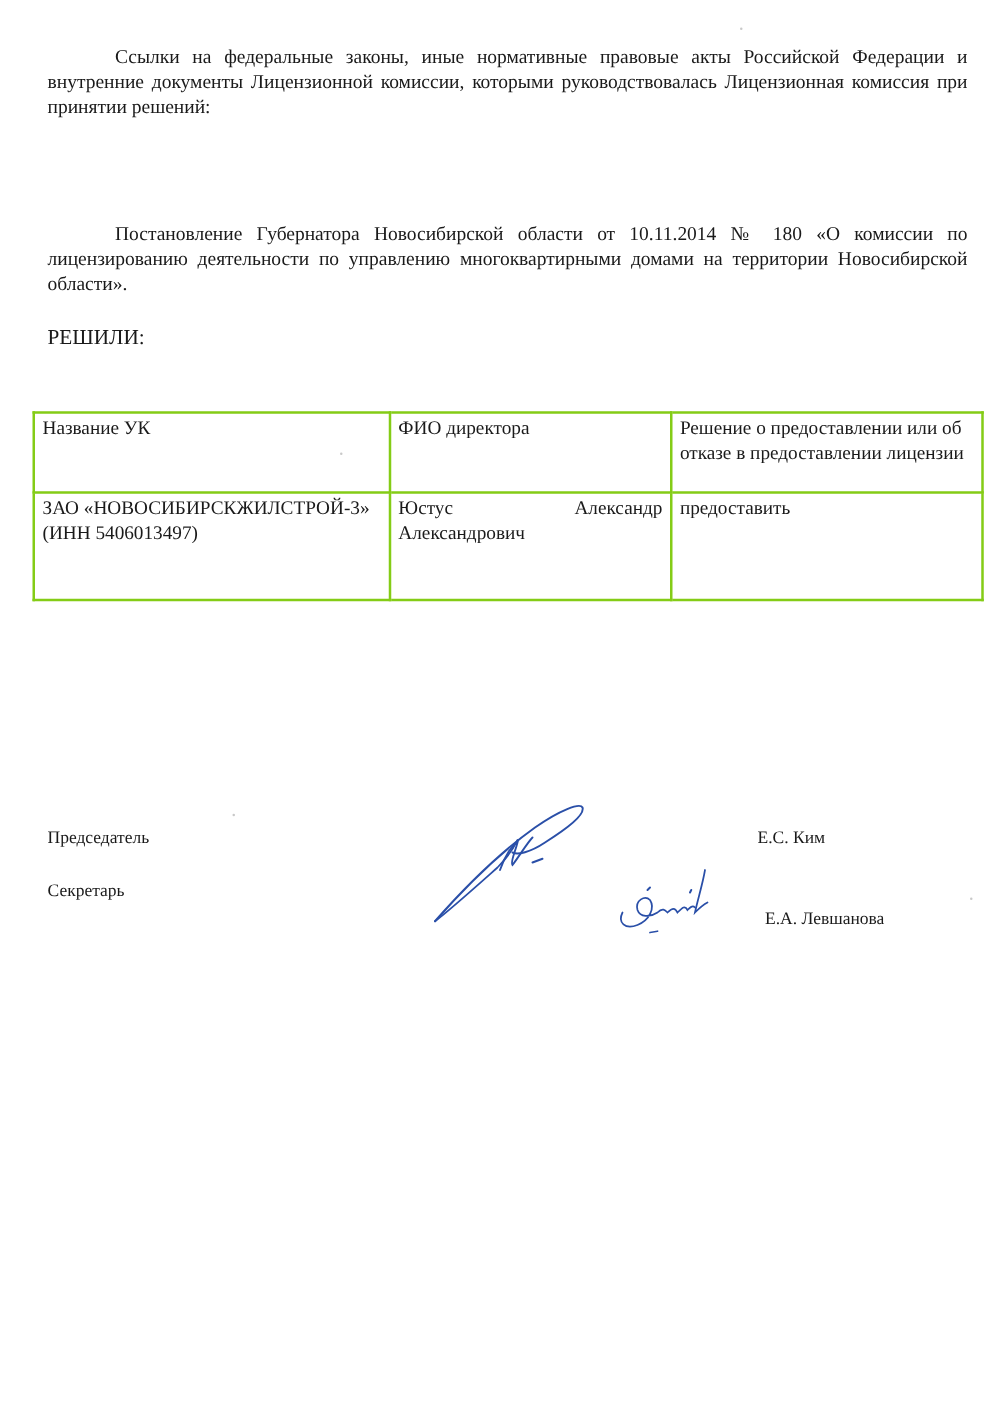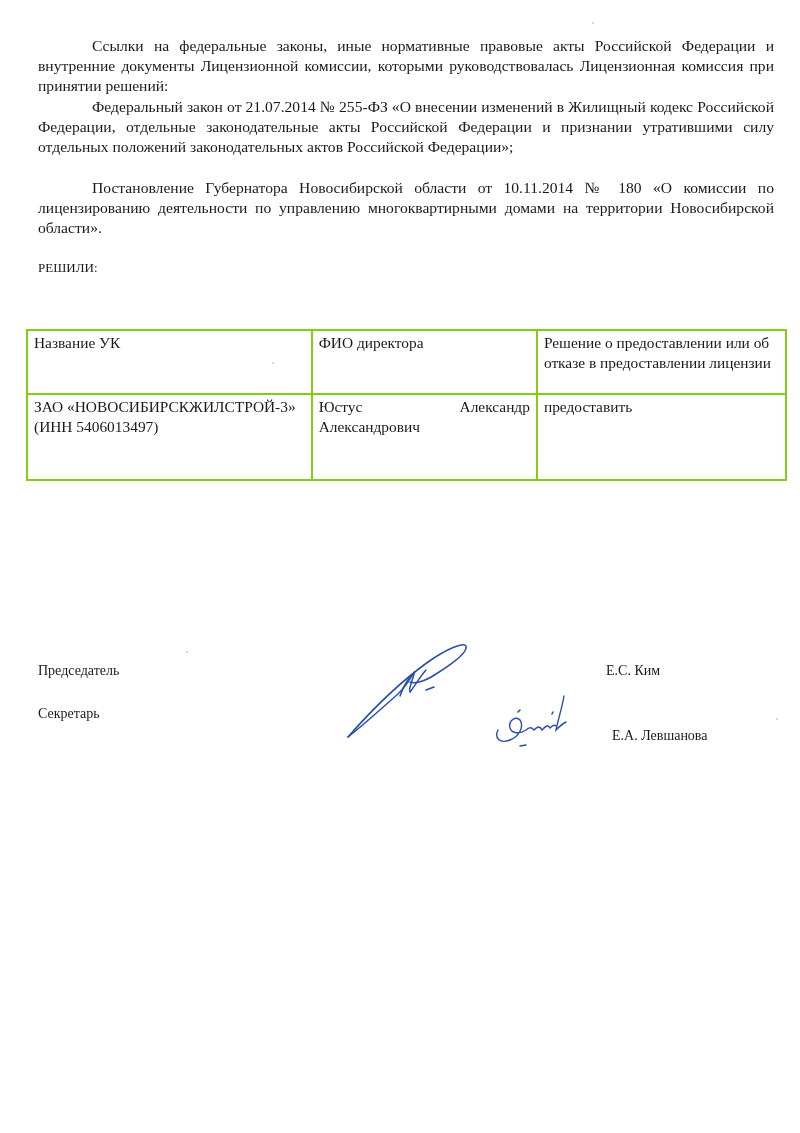--- a/index.html
+++ b/index.html
@@ -9,21 +9,21 @@
   }
   .page { position:absolute; left:0; top:0; width:744px; height:1133px; }
   .para {
     position:absolute; left:38px; width:736px;
     font-size:15.6px; line-height:20.2px; text-align:justify;
     text-indent:54px; margin:0;
   }
   .p1 { top:36px; }
   .p2 { top:97px; }
   .p3 { top:178px; }
-  .decided { position:absolute; left:38px; top:260px; font-size:13px; margin:0; }
+  .decided { position:absolute; left:38px; top:260px; font-size:17px; margin:0; }
 
   table.decisions {
     position:absolute; left:26px; top:329px; width:761px;
     border-collapse:collapse; font-size:15.4px; line-height:20px;
   }
   table.decisions td {
     border:2px solid #84cc16; vertical-align:top; padding:2px 6px 0 6px;
   }
   table.decisions col.c1 { width:285px; }
   table.decisions col.c2 { width:226px; }
@@ -41,21 +41,20 @@
   .sec-name { left:612px; top:728px; }
   svg.sig { position:absolute; }
   .dot { position:absolute; width:2px; height:2px; background:#c9c9c9; border-radius:50%; }
 </style>
 </head>
 <body>
 
 <div class="page">
 
   <p class="para p1">Ссылки на федеральные законы, иные нормативные правовые акты Российской Федерации и внутренние документы Лицензионной комиссии, которыми руководствовалась Лицензионная комиссия при принятии решений:</p>
-  <p class="para p2">Федеральный закон от 21.07.2014 № 255-ФЗ «О внесении изменений в Жилищный кодекс Российской Федерации, отдельные законодательные акты Российской Федерации и признании утратившими силу отдельных положений законодательных актов Российской Федерации»;</p>
   <p class="para p3">Постановление Губернатора Новосибирской области от 10.11.2014 № 180 «О комиссии по лицензированию деятельности по управлению многоквартирными домами на территории Новосибирской области».</p>
 
   <p class="decided">РЕШИЛИ:</p>
 
   <table class="decisions">
     <colgroup>
         <col class="c1">
         <col class="c2">
         <col class="c3">
       </colgroup>

